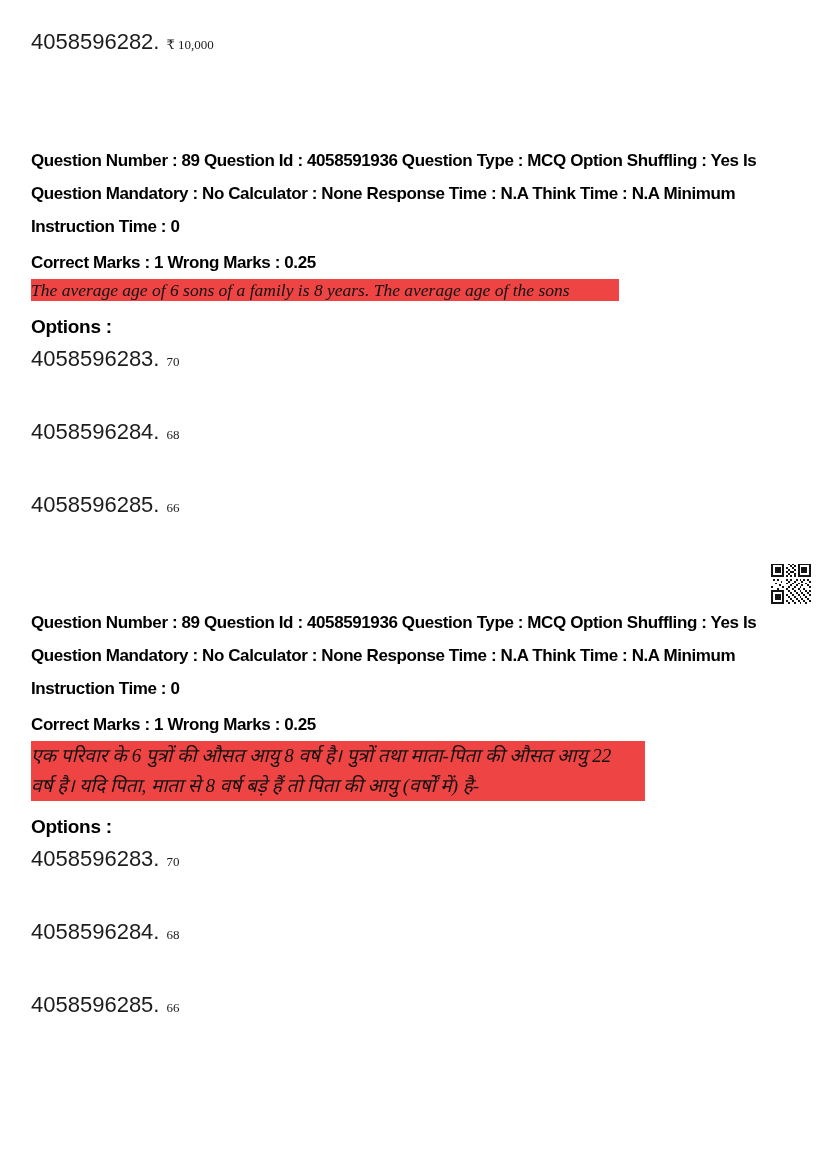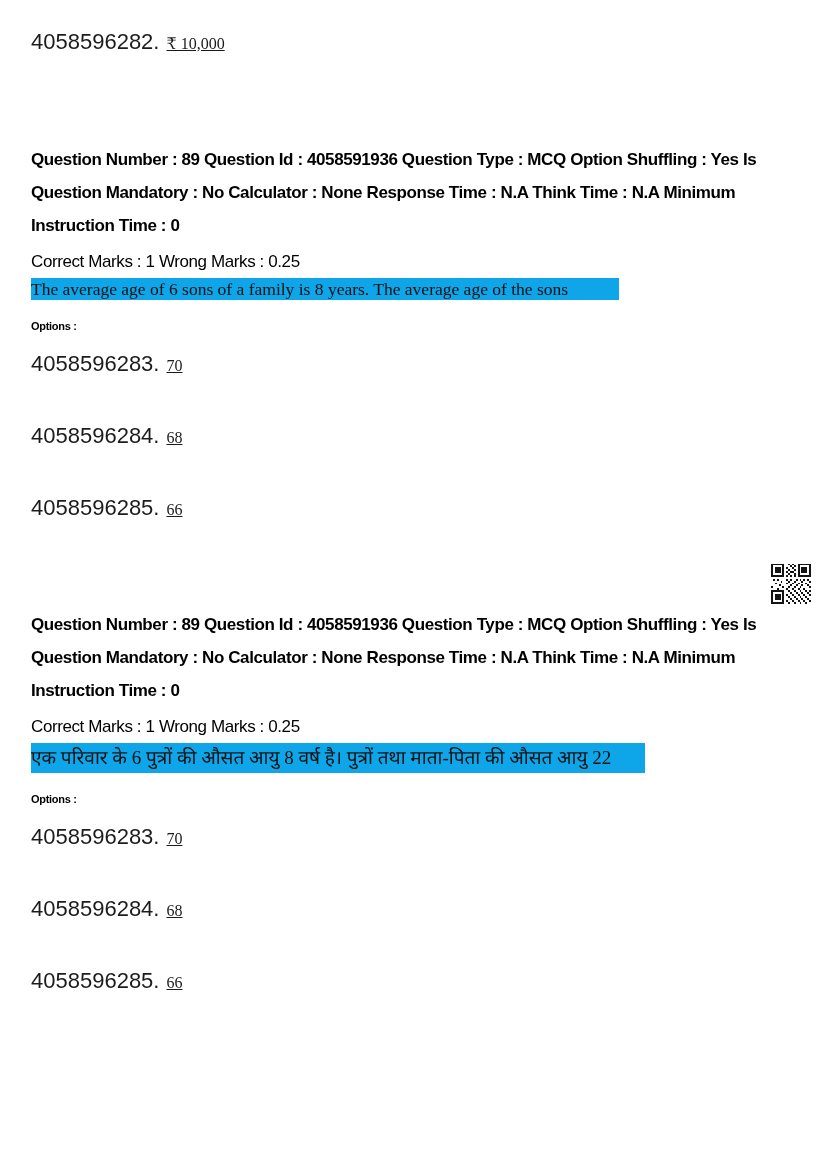--- a/index.html
+++ b/index.html
@@ -20,76 +20,76 @@
     white-space: nowrap;
   }
 
   .opt-id {
     font-family: "Liberation Sans", sans-serif;
     font-size: 22px;
     color: #1c1c1c;
   }
   .opt-val {
     font-family: "Liberation Serif", "DejaVu Serif", serif;
-    font-size: 16px;
+    font-size: 13px;
     color: #1a1a1a;
     margin-left: 7px;
-    text-decoration: underline;
   }
 
   .qblock-en { margin-top: 87px; }
   .qblock-hi { margin-top: 86px; }
 
   .qheader-line {
     font-weight: 700;
     font-size: 17px;
     letter-spacing: -0.4px;
     line-height: 33px;
     color: #000000;
     white-space: nowrap;
   }
   .marks {
     margin-top: 8px;
-    font-weight: 400;
+    font-weight: 700;
     font-size: 17px;
     letter-spacing: -0.4px;
     line-height: 24px;
     color: #000;
     white-space: nowrap;
   }
   .qbody {
     margin-top: 4px;
-    background: #0ea5e9;
+    background: #ef4444;
     display: inline-block;
+    font-style: italic;
   }
   .qbody-en {
     font-family: "Liberation Serif", "DejaVu Serif", serif;
     font-size: 17.5px;
     line-height: 22px;
     color: #111;
     width: 588px;
   }
   .qbody-hi {
     font-family: "Liberation Serif", "DejaVu Serif", serif;
     font-size: 19px;
     line-height: 30px;
     color: #111;
     width: 614px;
   }
   .qbody div { white-space: nowrap; overflow: hidden; }
 
   .options-label {
     margin-top: 10px;
     font-weight: 700;
-    font-size: 11px;
+    font-size: 19px;
     letter-spacing: -0.3px;
     line-height: 24px;
     color: #000;
   }
-  .options { margin-top: 14px; }
+  .options { margin-top: 8px; }
   .option {
     line-height: 24px;
     margin-bottom: 46px;
     white-space: nowrap;
   }
   .option:last-child { margin-bottom: 0; }
 
   .qr {
     position: absolute;
     left: 771px; top: 562px;
@@ -132,20 +132,21 @@
 
   <section class="qblock-hi">
     <div class="qheader">
       <div class="qheader-line">Question Number : 89 Question Id : 4058591936 Question Type : MCQ Option Shuffling : Yes Is</div>
       <div class="qheader-line">Question Mandatory : No Calculator : None Response Time : N.A Think Time : N.A Minimum</div>
       <div class="qheader-line">Instruction Time : 0</div>
     </div>
     <div class="marks">Correct Marks : 1 Wrong Marks : 0.25</div>
     <div class="qbody qbody-hi">
       <div>एक परिवार के 6 पुत्रों की औसत आयु 8 वर्ष है। पुत्रों तथा माता-पिता की औसत आयु 22</div>
+      <div>वर्ष है। यदि पिता, माता से 8 वर्ष बड़े हैं तो पिता की आयु (वर्षों में) है-</div>
     </div>
     <div class="options-label">Options :</div>
     <div class="options">
       <div class="option">
         <span class="opt-id">4058596283.</span><span class="opt-val">70</span>
       </div>
       <div class="option">
         <span class="opt-id">4058596284.</span><span class="opt-val">68</span>
       </div>
       <div class="option">

